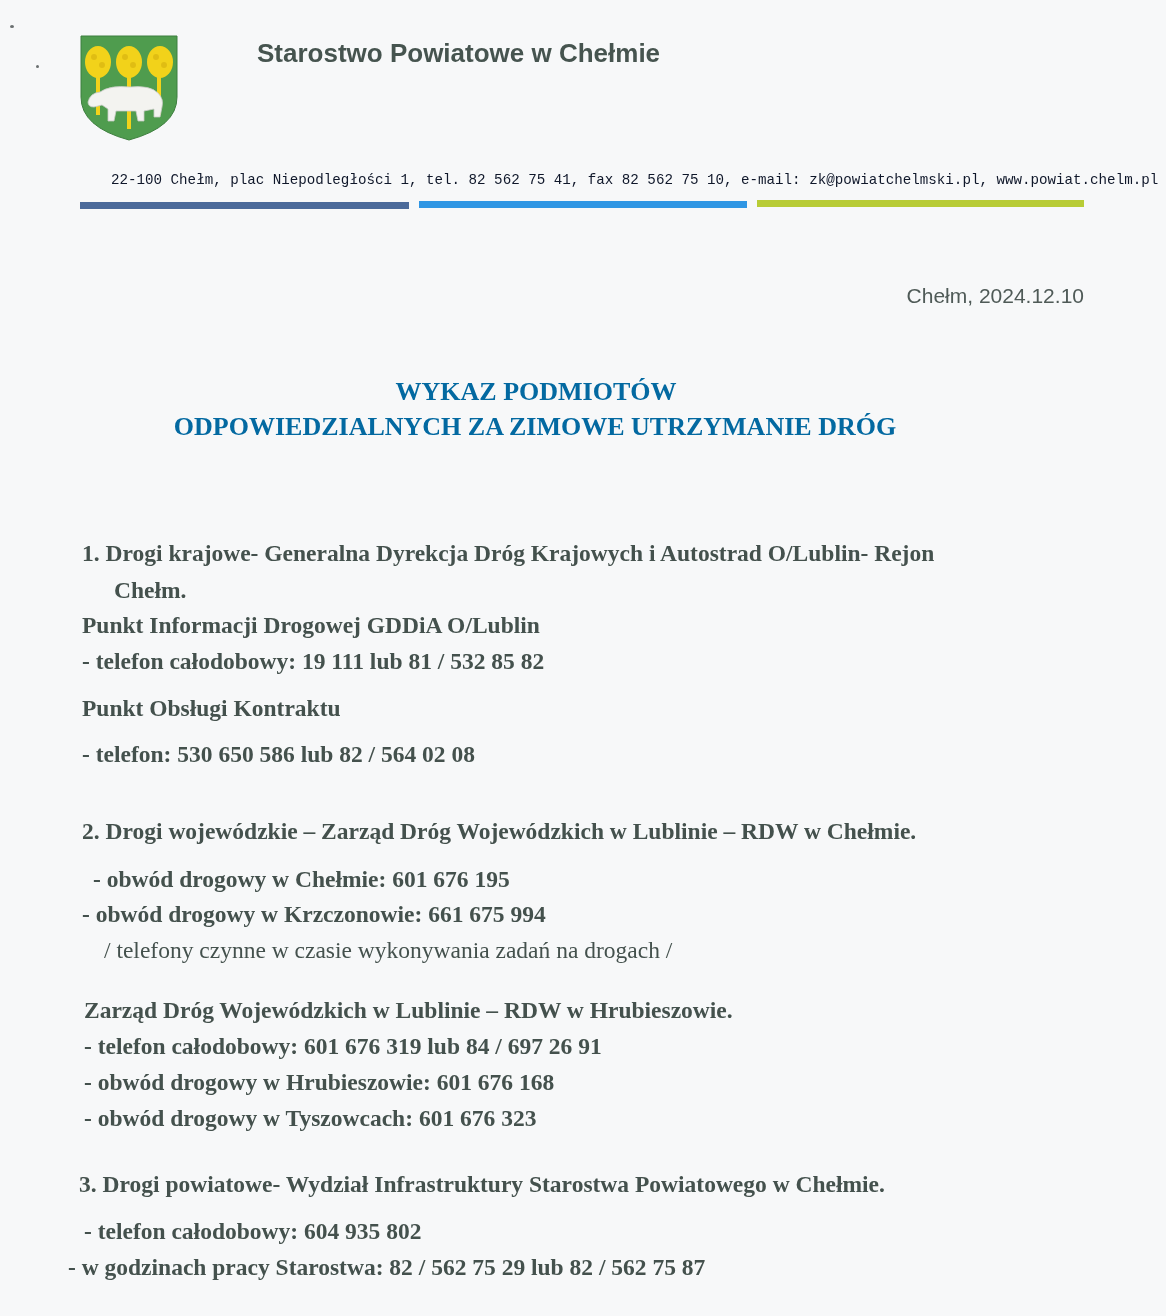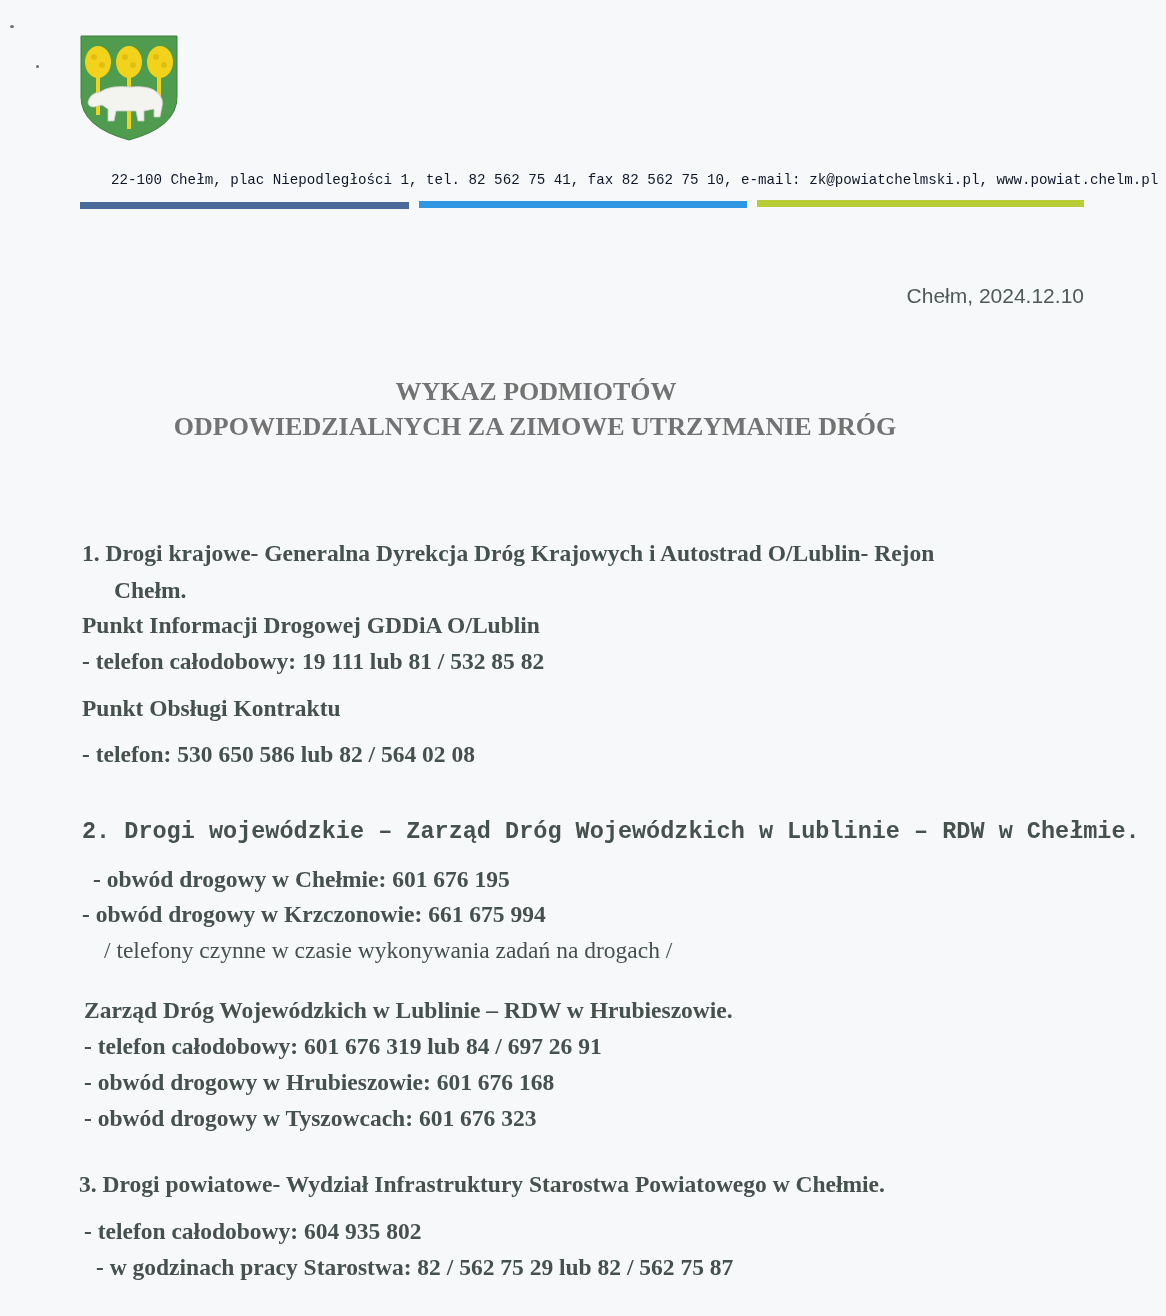--- a/index.html
+++ b/index.html
@@ -16,21 +16,21 @@
       font-weight: bold; font-size: 26px; line-height: 33px; color: #46544f; }
     .address { position: absolute; left: 111px; top: 172px; font-family: Liberation Mono, monospace;
       font-size: 14.2px; color: #0f172a; white-space: nowrap; }
     .bar { position: absolute; top: 202px; height: 7px; }
     .bar.b1 { left: 80px; width: 329px; }
     .bar.b2 { left: 419px; width: 328px; top: 201px; }
     .bar.b3 { left: 757px; width: 327px; top: 200px; }
     .date { position: absolute; right: 82px; top: 284px; font-family: "Liberation Sans", sans-serif;
       font-size: 21px; color: #4f5a57; }
     .title { position: absolute; left: 0; width: 1072px; text-align: center;
-      font-family: "Liberation Serif", serif; font-weight: bold; font-size: 26px; color: #737373; line-height: 35px; }
+      font-family: "Liberation Serif", serif; font-weight: bold; font-size: 26px; color: #0369a1; line-height: 35px; }
     .t1 { top: 374px; }
     .t2 { top: 409px; left: -1px; }
     .line { position: absolute; left: 82px; font-family: "Liberation Serif", serif;
       font-weight: bold; font-size: 23.5px; color: #44514d; white-space: nowrap; }
     .line.normal { font-weight: normal; }
   </style>
 </head>
 <body>
 
 <div class="scan-dot" style="left:10px;top:25px;width:4px;height:3px;"></div>
@@ -51,44 +51,45 @@
       <circle cx="22" cy="30" r="3"></circle>
     <circle cx="45" cy="22" r="3"></circle>
       <circle cx="53" cy="30" r="3"></circle>
     <circle cx="76" cy="22" r="3"></circle>
       <circle cx="84" cy="30" r="3"></circle>
   </g>
   <path d="M8 67 Q10 58 20 57 Q30 50 50 52 Q70 50 78 58 Q84 64 82 72 L80 82 L74 82 L74 74 L64 76 L64 86 L58 86 L56 76 L36 76 L34 86 L28 86 L28 74 L22 70 L14 72 Q8 72 8 67 Z" fill="#f3f3f0" stroke="#c9ccc6" stroke-width="0.8"></path>
 </svg>
 
 <div class="org">
+  <div>Starostwo Powiatowe w Chełmie</div>
 </div>
 
 <div class="address">22-100 Chełm, plac Niepodległości 1, tel. 82 562 75 41, fax 82 562 75 10, e-mail: zk@powiatchelmski.pl, www.powiat.chelm.pl</div>
 
 <div class="bar b1" style="background:#4b6a9a;"></div>
 <div class="bar b2" style="background:#2f96e4;"></div>
 <div class="bar b3" style="background:#b8cc36;"></div>
 
 <div class="date">Chełm, 2024.12.10</div>
 
 <div class="title t1">WYKAZ  PODMIOTÓW</div>
 <div class="title t2">ODPOWIEDZIALNYCH ZA  ZIMOWE UTRZYMANIE DRÓG</div>
 
 <div class="line" style="top:540px;">1. Drogi krajowe- Generalna Dyrekcja Dróg Krajowych i Autostrad O/Lublin- Rejon</div>
 <div class="line" style="top:577px;margin-left:32px;">Chełm.</div>
 <div class="line" style="top:612px;">Punkt Informacji Drogowej GDDiA O/Lublin</div>
 <div class="line" style="top:648px;">- telefon całodobowy: 19 111  lub 81 / 532 85 82</div>
 <div class="line" style="top:695px;">Punkt Obsługi Kontraktu</div>
 <div class="line" style="top:741px;">- telefon: 530 650 586 lub 82 / 564 02 08</div>
 
-<div class="line" style="top:818px;font-family:Liberation Mono, monospace;">2. Drogi wojewódzkie – Zarząd Dróg Wojewódzkich w Lublinie – RDW w Chełmie.</div>
+<div class="line" style="top:818px;">2. Drogi wojewódzkie – Zarząd Dróg Wojewódzkich w Lublinie – RDW w Chełmie.</div>
 <div class="line" style="top:866px;margin-left:11px;">- obwód drogowy w Chełmie: 601 676 195</div>
 <div class="line" style="top:901px;">- obwód drogowy w Krzczonowie: 661 675 994</div>
 <div class="line normal" style="top:937px;left:104px;">/ telefony czynne w czasie wykonywania zadań na drogach /</div>
 <div class="line" style="top:997px;left:84px;">Zarząd Dróg Wojewódzkich w Lublinie – RDW w Hrubieszowie.</div>
 <div class="line" style="top:1033px;left:84px;">- telefon całodobowy: 601 676 319 lub 84 / 697 26 91</div>
 <div class="line" style="top:1069px;left:84px;">- obwód drogowy w Hrubieszowie: 601 676 168</div>
 <div class="line" style="top:1105px;left:84px;">- obwód drogowy w Tyszowcach: 601 676 323</div>
 
 <div class="line" style="top:1171px;left:79px;">3. Drogi powiatowe- Wydział Infrastruktury Starostwa Powiatowego w Chełmie.</div>
 <div class="line" style="top:1218px;left:84px;">- telefon całodobowy: 604 935 802</div>
-<div class="line" style="top:1254px;left:96px;">- w godzinach pracy Starostwa: 82 / 562 75 29 lub 82 / 562 75 87</div>
+<div class="line" style="top:1254px;left:68px;">- w godzinach pracy Starostwa: 82 / 562 75 29 lub 82 / 562 75 87</div>
 
 </body></html>

